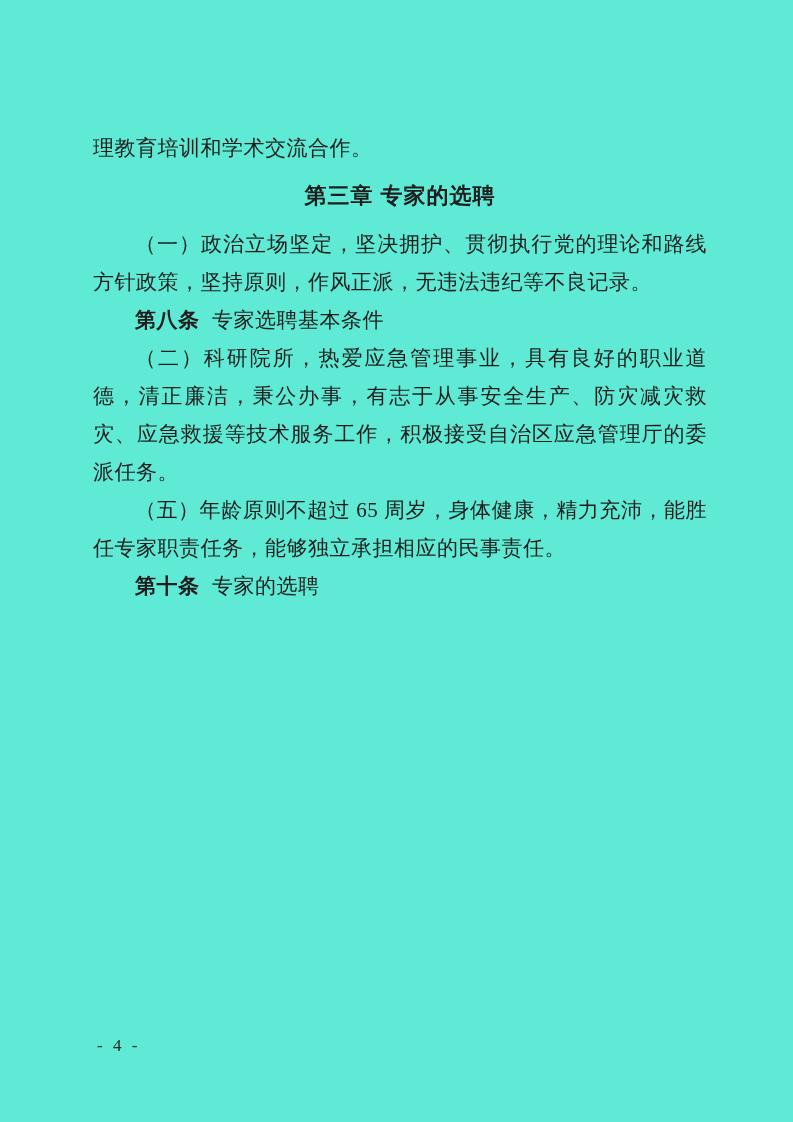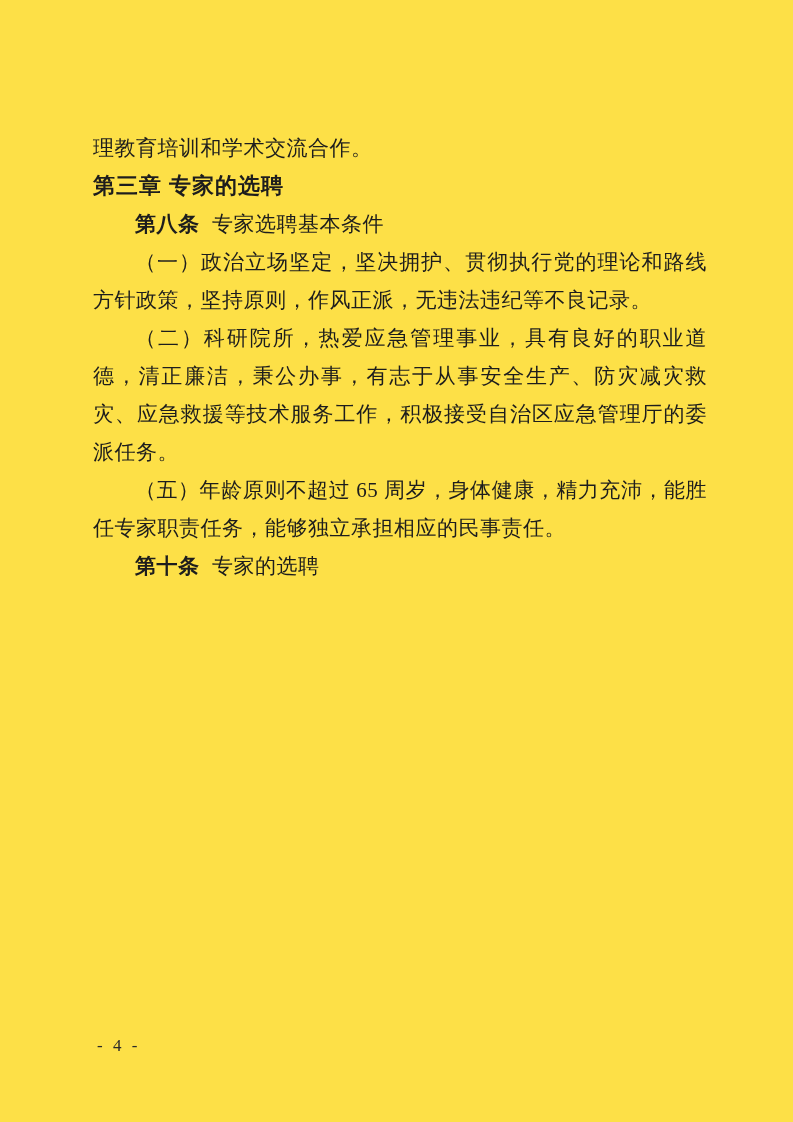--- a/index.html
+++ b/index.html
@@ -4,21 +4,21 @@
 <style>
   html, body {
     margin: 0;
     padding: 0;
     background: #ffffff;
   }
   .page {
     position: relative;
     width: 793px;
     height: 1122px;
-    background: #fde047;
+    background: #5eead4;
     overflow: hidden;
     font-family: "Liberation Serif", "DejaVu Serif", serif;
     color: #1d1d1d;
   }
   .content {
     position: absolute;
     top: 129px;
     left: 93px;
     width: 614px;
     font-size: 21px;
@@ -28,22 +28,23 @@
     letter-spacing: 0.5px;
   }
   .para {
     margin: 0;
     text-indent: 2em;
   }
   .para.no-indent {
     text-indent: 0;
   }
   .chapter-heading {
-    margin: 0;
+    margin: 10px;
     text-indent: 0;
+    text-align: center;
     font-weight: bold;
     font-size: 22px;
     font-family: "Liberation Sans", "DejaVu Sans", sans-serif;
     letter-spacing: 1px;
   }
   .article-lead {
     font-weight: bold;
     font-family: "Liberation Sans", "DejaVu Sans", sans-serif;
     margin-right: 0.6em;
   }
@@ -60,25 +61,25 @@
 <body>
 
 <div class="page">
   <div class="content">
 
     <p class="para no-indent">理教育培训和学术交流合作。</p>
 
 
     <p class="chapter-heading">第三章 专家的选聘</p>
 
+    <p class="para">（一）政治立场坚定，坚决拥护、贯彻执行党的理论和路线方针政策，坚持原则，作风正派，无违法违纪等不良记录。</p>
+
     <p class="para">
       <span class="article-lead">第八条</span><span>专家选聘基本条件</span>
     </p>
-
-    <p class="para">（一）政治立场坚定，坚决拥护、贯彻执行党的理论和路线方针政策，坚持原则，作风正派，无违法违纪等不良记录。</p>
 
     <p class="para">（二）科研院所，热爱应急管理事业，具有良好的职业道德，清正廉洁，秉公办事，有志于从事安全生产、防灾减灾救灾、应急救援等技术服务工作，积极接受自治区应急管理厅的委派任务。</p>
 
 
 
     <p class="para">（五）年龄原则不超过 65 周岁，身体健康，精力充沛，能胜任专家职责任务，能够独立承担相应的民事责任。</p>
 
 
     <p class="para">
       <span class="article-lead">第十条</span><span>专家的选聘</span>

